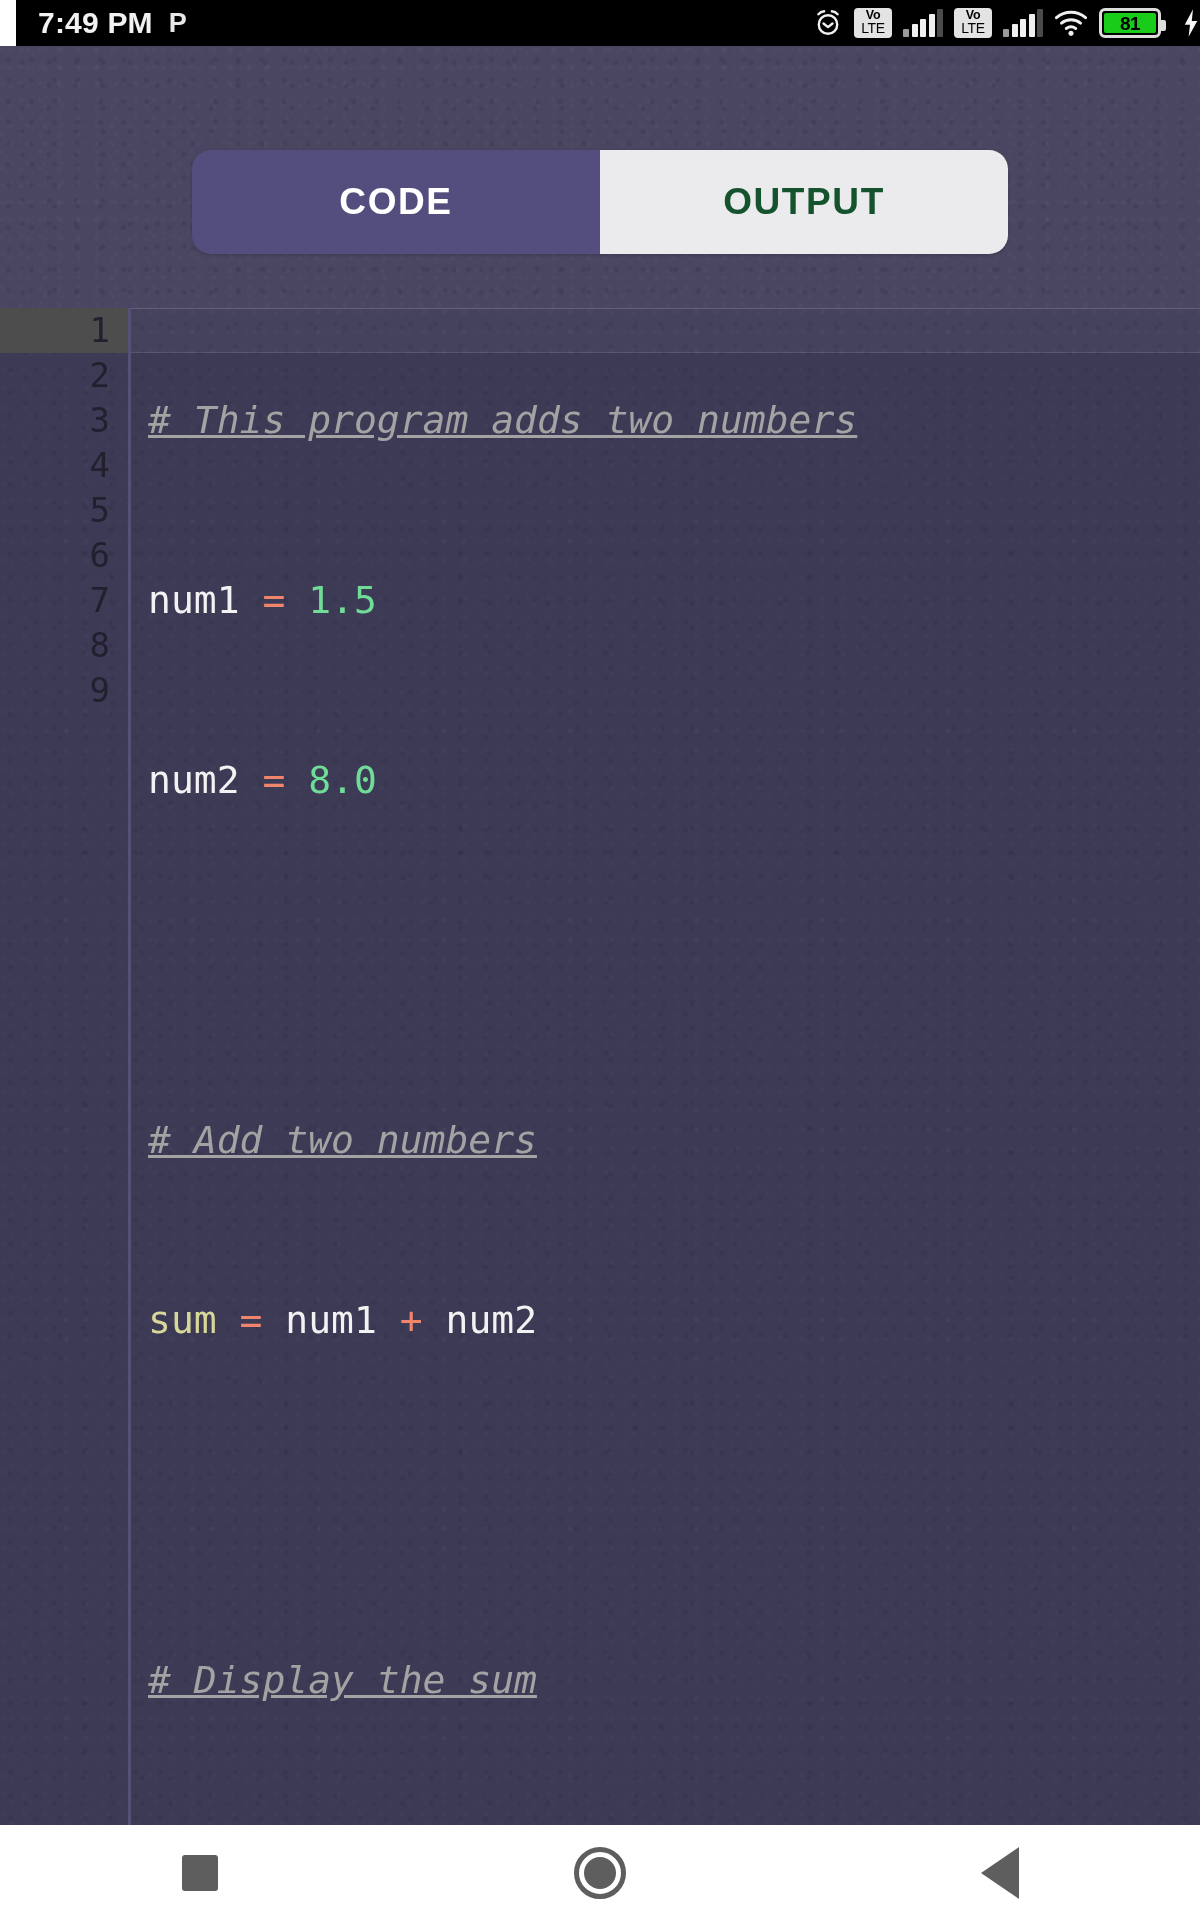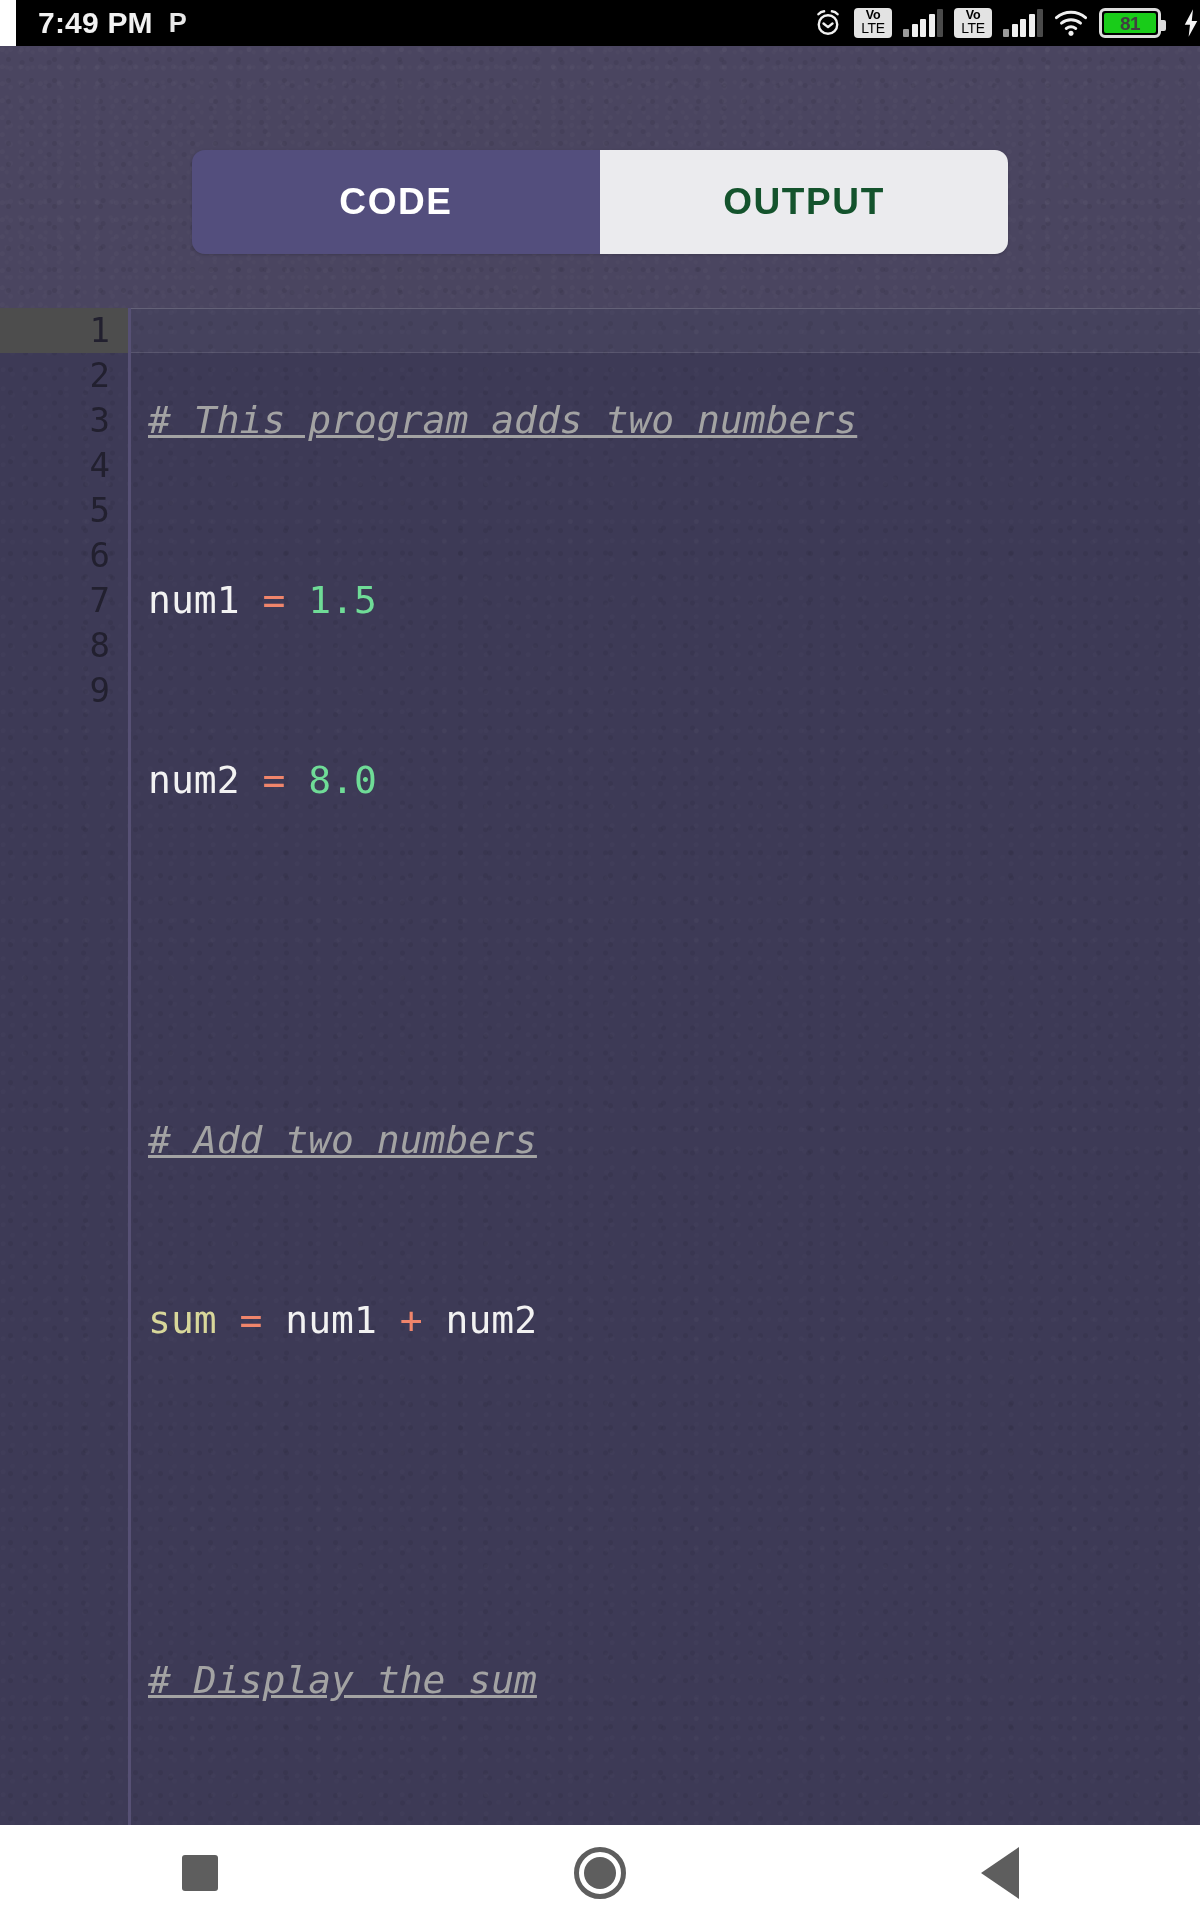--- a/index.html
+++ b/index.html
@@ -61,21 +61,21 @@
   .battery::after{
     content:""; position:absolute; right:-8px; top:9px;
     width:5px; height:11px; background:#dcdcdc; border-radius:0 2px 2px 0;
   }
   .batt-fill{
     background:#19cc19; height:100%; border-radius:2px;
     display:flex; align-items:center; justify-content:center;
     width:100%;
   }
   .batt-num{
-    font-size:19px; font-weight:bold; color:#404040;
+    font-size:19px; font-weight:bold; color:#000000;
     line-height:1; letter-spacing:-.5px;
   }
   .ic-bolt{ width:22px; height:30px; display:block; margin-left:8px; }
 
   
   .header{
     position:absolute; top:46px; left:0;
     width:1200px; height:262px;
     background:#4a4560;
   }
@@ -86,21 +86,21 @@
       radial-gradient(circle at 12% 22%, rgba(255,255,255,.08) 0 2px, transparent 3px),
       radial-gradient(circle at 37% 64%, rgba(0,0,0,.22) 0 2px, transparent 3px),
       radial-gradient(circle at 63% 18%, rgba(255,255,255,.06) 0 2px, transparent 3px),
       radial-gradient(circle at 82% 72%, rgba(0,0,0,.20) 0 2px, transparent 3px),
       radial-gradient(circle at 52% 42%, rgba(255,255,255,.05) 0 1.5px, transparent 3px);
     background-size:19px 17px, 23px 21px, 17px 19px, 27px 23px, 13px 15px;
   }
   .tabs{
     position:absolute; left:192px; top:104px;
     width:816px; height:104px;
-    border-radius:13px; overflow:hidden;
+    border-radius:19px; overflow:hidden;
     display:flex; z-index:2;
     box-shadow:0 1px 3px rgba(0,0,0,.18);
   }
   .tab{
     flex:1 1 50%;
     display:flex; align-items:center; justify-content:center;
     font-size:37px; font-weight:bold;
     letter-spacing:1.6px;
     cursor:pointer; user-select:none;
   }

